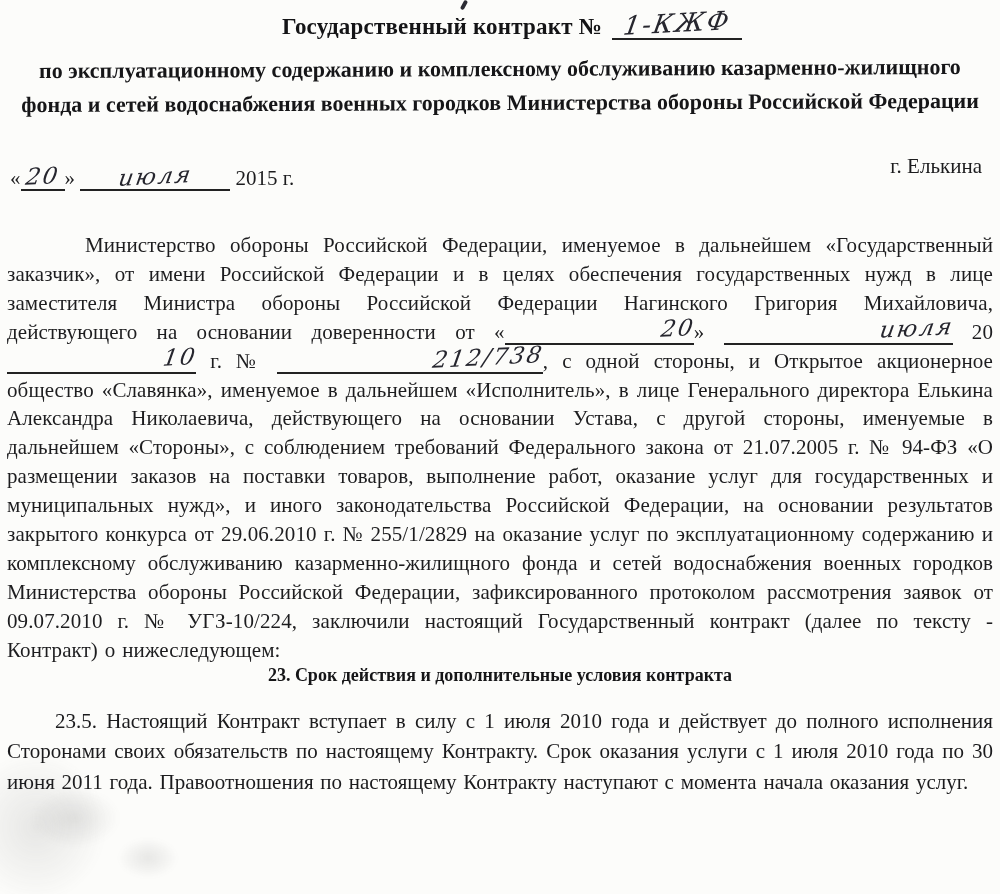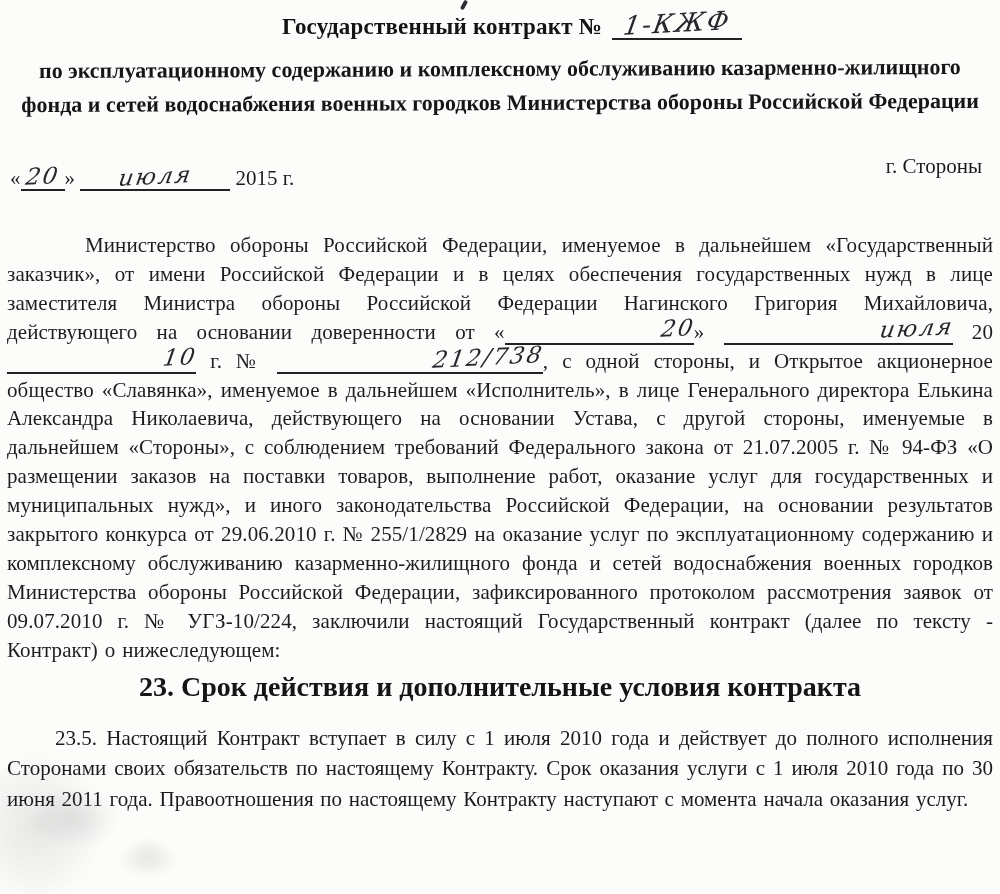--- a/index.html
+++ b/index.html
@@ -79,24 +79,23 @@
     padding:0 7px;
     font-size:21px;
     line-height:28.9px;
     text-align:justify;
     text-indent:78px;
     letter-spacing:0.1px;
     word-spacing:1.5px;
     color:#1d1d1f;
   }
   .section-heading {
-    margin-top:6px;
     text-align:center;
     font-weight:bold;
-    font-size:28px;
+    font-size:18px;
     color:#151517;
   }
   .p235 {
     margin-top:20px;
     padding:0 7px;
     font-size:21px;
     line-height:30.5px;
     text-align:justify;
     text-indent:48px;
     word-spacing:1.5px;
@@ -127,21 +126,21 @@
   </div>
 
   <div class="subtitle">по эксплуатационному содержанию и  комплексному обслуживанию казарменно-жилищного фонда и сетей водоснабжения военных городков Министерства обороны Российской Федерации</div>
 
   <div class="meta-row">
     <div class="date-line">
       <span>«</span><span class="blank blank-day"><span class="hw">20</span></span><span>»</span>
       <span class="blank blank-month"><span class="hw">июля</span></span>
       <span>2015 г.</span>
     </div>
-    <div class="city">г. Стороны</div>
+    <div class="city">г. Елькина</div>
   </div>
 
   <div class="p1">
     <span>Министерство обороны Российской Федерации, именуемое в дальнейшем «Государственный заказчик», от имени Российской Федерации и в целях обеспечения государственных нужд в лице заместителя Министра обороны Российской Федерации Нагинского Григория Михайловича, действующего на основании доверенности от «</span><span class="blank blank-day"><span class="hw">20</span></span><span>»</span>
     <span class="blank blank-month" style="min-width:96px;"><span class="hw">июля</span></span>
     <span>20</span><span class="blank blank-year"><span class="hw">10</span></span>
     <span>г.  №</span>
     <span class="blank blank-number"><span class="hw">212/738</span></span><span>, с одной стороны, и Открытое акционерное общество «Славянка», именуемое в дальнейшем «Исполнитель», в лице Генерального директора Елькина Александра Николаевича, действующего на основании Устава, с другой стороны, именуемые в дальнейшем «Стороны», с соблюдением требований Федерального закона от 21.07.2005 г. № 94-ФЗ «О размещении заказов на поставки товаров, выполнение работ, оказание услуг для государственных и муниципальных нужд», и иного законодательства Российской Федерации, на основании результатов закрытого конкурса от 29.06.2010 г. № 255/1/2829 на оказание услуг по эксплуатационному содержанию и комплексному обслуживанию казарменно-жилищного фонда и сетей водоснабжения военных городков Министерства обороны Российской Федерации, зафиксированного протоколом рассмотрения заявок от 09.07.2010 г. № УГЗ-10/224, заключили настоящий Государственный контракт (далее по тексту - Контракт) о нижеследующем:</span>
   </div>
 

